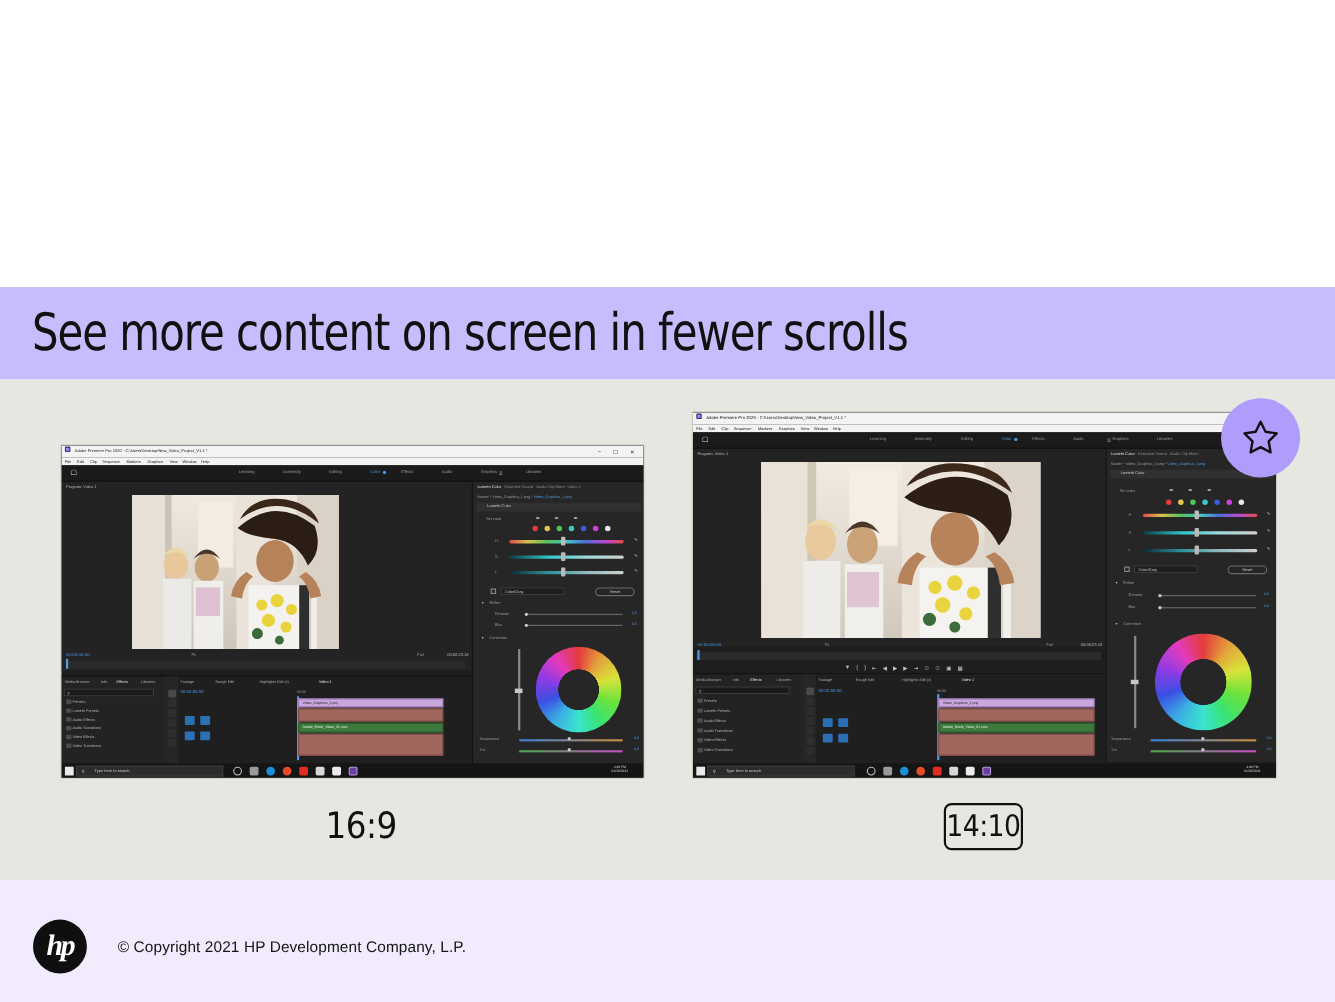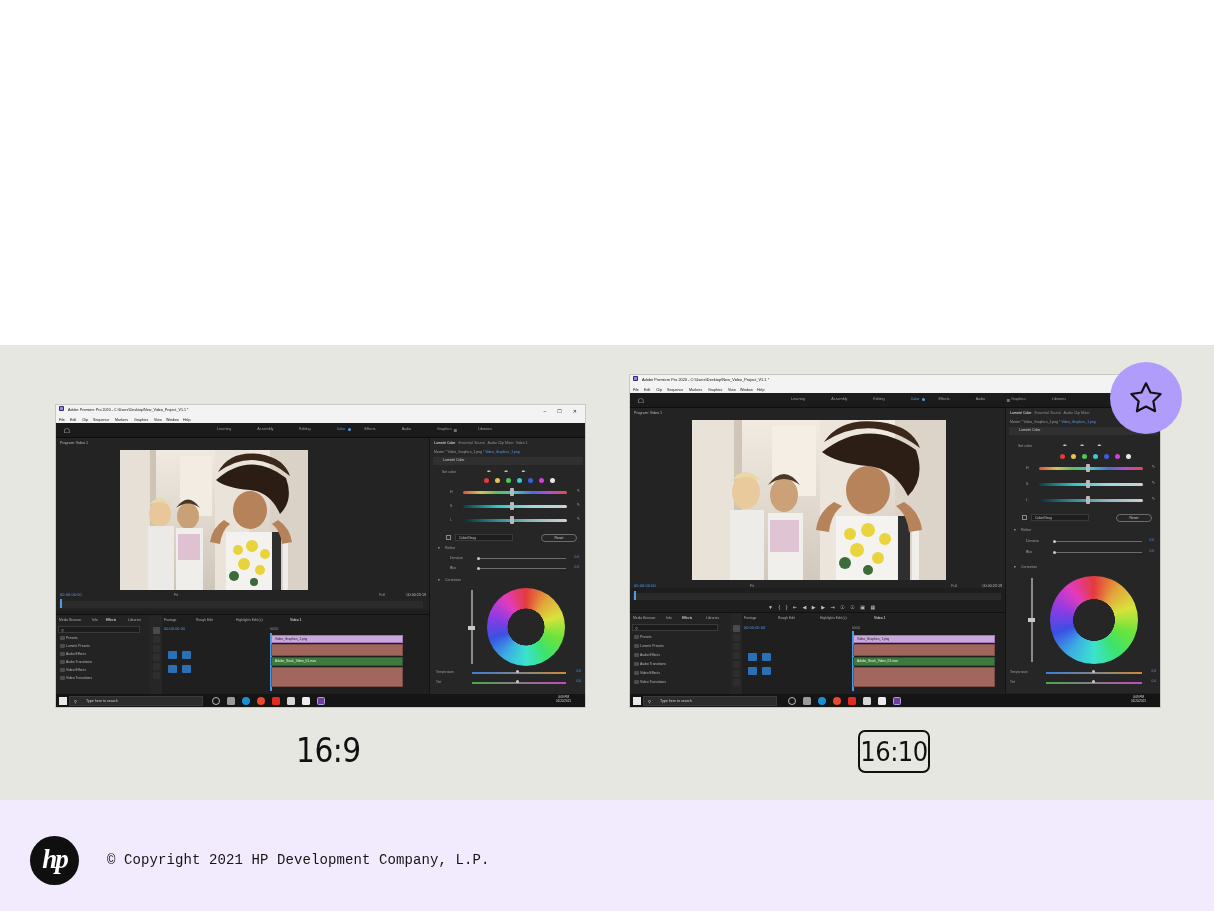--- a/index.html
+++ b/index.html
@@ -176,29 +176,32 @@
     border-radius: 50%; background: #0f0f0f;
     display: flex; align-items: center; justify-content: center;
   }
   .hp-logo span {
     font-family: "Liberation Serif", serif; font-style: italic; font-weight: 700;
     font-size: 27px; color: #ffffff; letter-spacing: -2px; line-height: 1;
     transform: translateY(-1px);
   }
   .copy {
     position: absolute; left: 107px; top: 852px;
-    font-family: Liberation Mono, monospace;
+    font-family: Liberation Sans, sans-serif;
     font-size: 14px; color: #151515; letter-spacing: 0.1px;
   }
 </style>
 </head>
 <body>
 
 <div class="page">
 
+  <div class="subhero">
+    <div class="sub-title">See more content on screen in fewer scrolls</div>
+  </div>
 
   <div class="showcase"></div>
 
   <div class="shot shot-169">
 
     <div class="winbar" style="height:11px;">
       <span class="win-icon"></span>
       <span class="winbar-title" style="font-size:3.6px;top:3px;">Adobe Premiere Pro 2020 - C:\Users\Desktop\New_Video_Project_V1.1 *</span>
       <span class="winctl" style="right:8px;top:3px;">
         <span>–</span>
@@ -689,21 +692,21 @@
   </div>
 
   <div class="star-badge">
     <svg width="40" height="40" viewBox="0 0 24 24" fill="none" stroke="#111111" stroke-width="1.3" stroke-linejoin="round">
       <path d="M12 3.2 l2.7 5.5 6.1 .9 -4.4 4.3 1.05 6.05 -5.45 -2.86 -5.45 2.86 1.05 -6.05 -4.4 -4.3 6.1 -.9Z"></path>
     </svg>
   </div>
 
   <div class="caption cap-169">16:9</div>
   <div class="cap-1610-box">
-    <span class="cap-1610">16:10</span>
+    <span class="cap-1610">14:10</span>
   </div>
 
   <div class="footer"></div>
   <div class="hp-logo">
     <span>hp</span>
   </div>
   <div class="copy">© Copyright 2021 HP Development Company, L.P.</div>
 
 </div>
 

